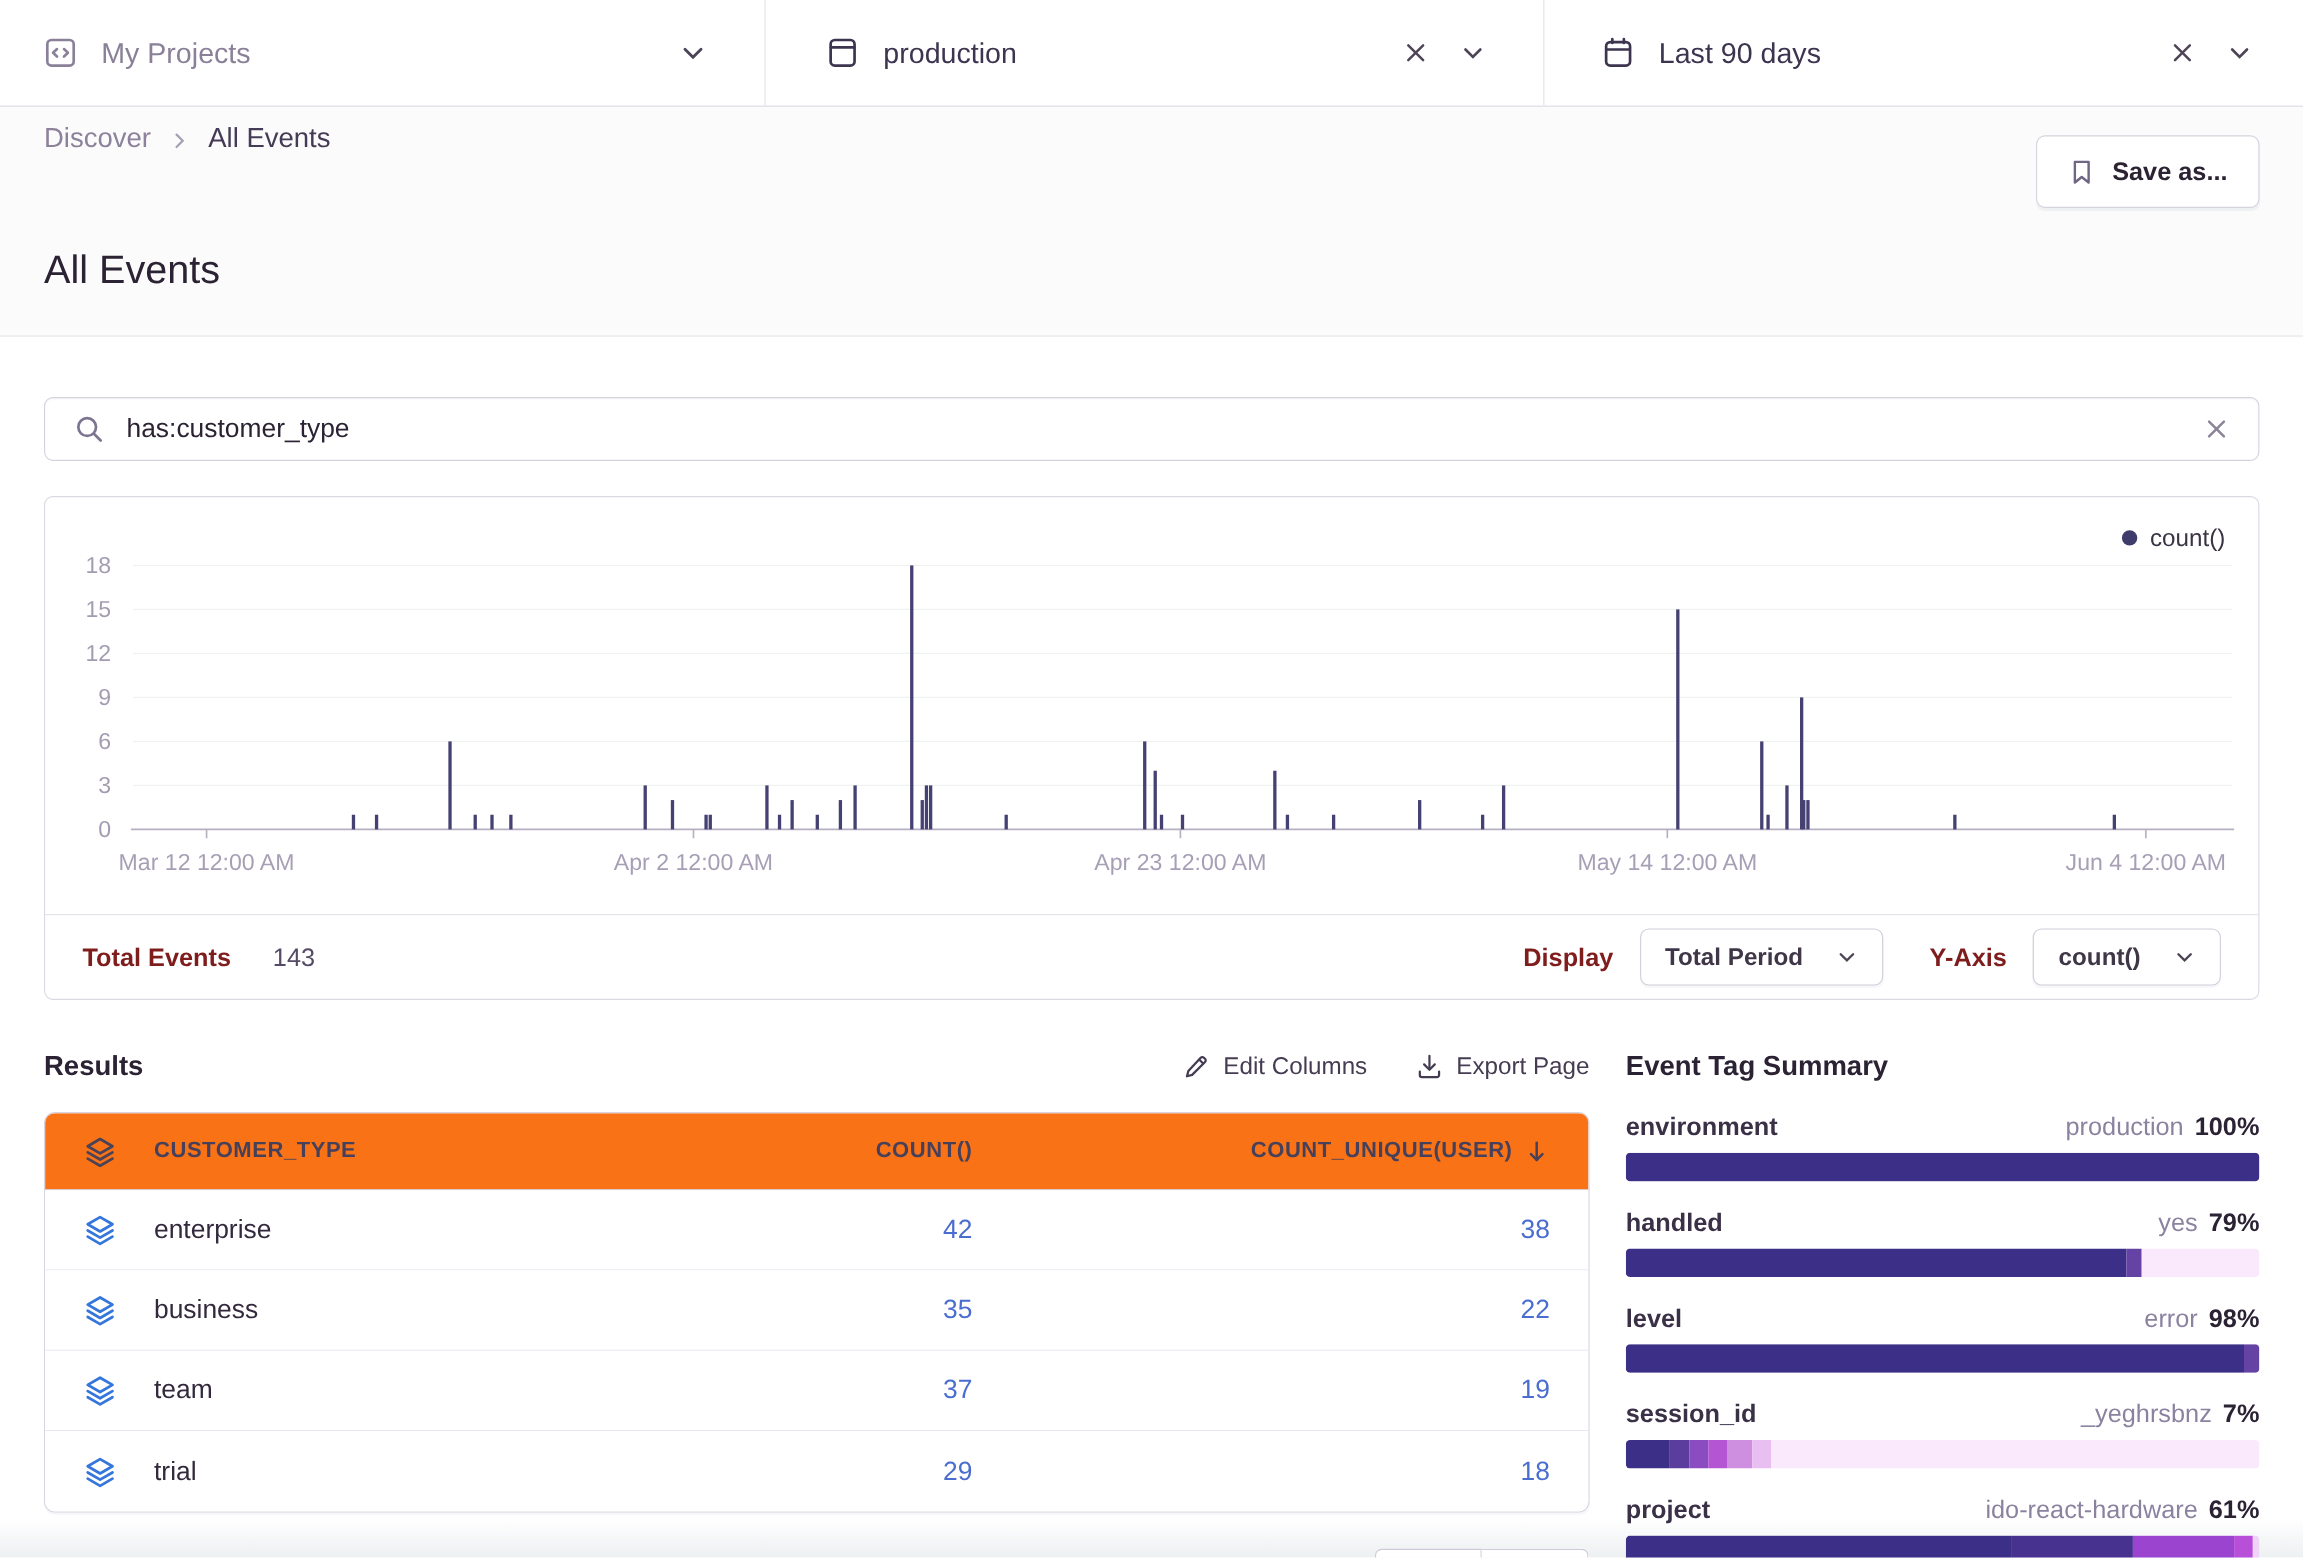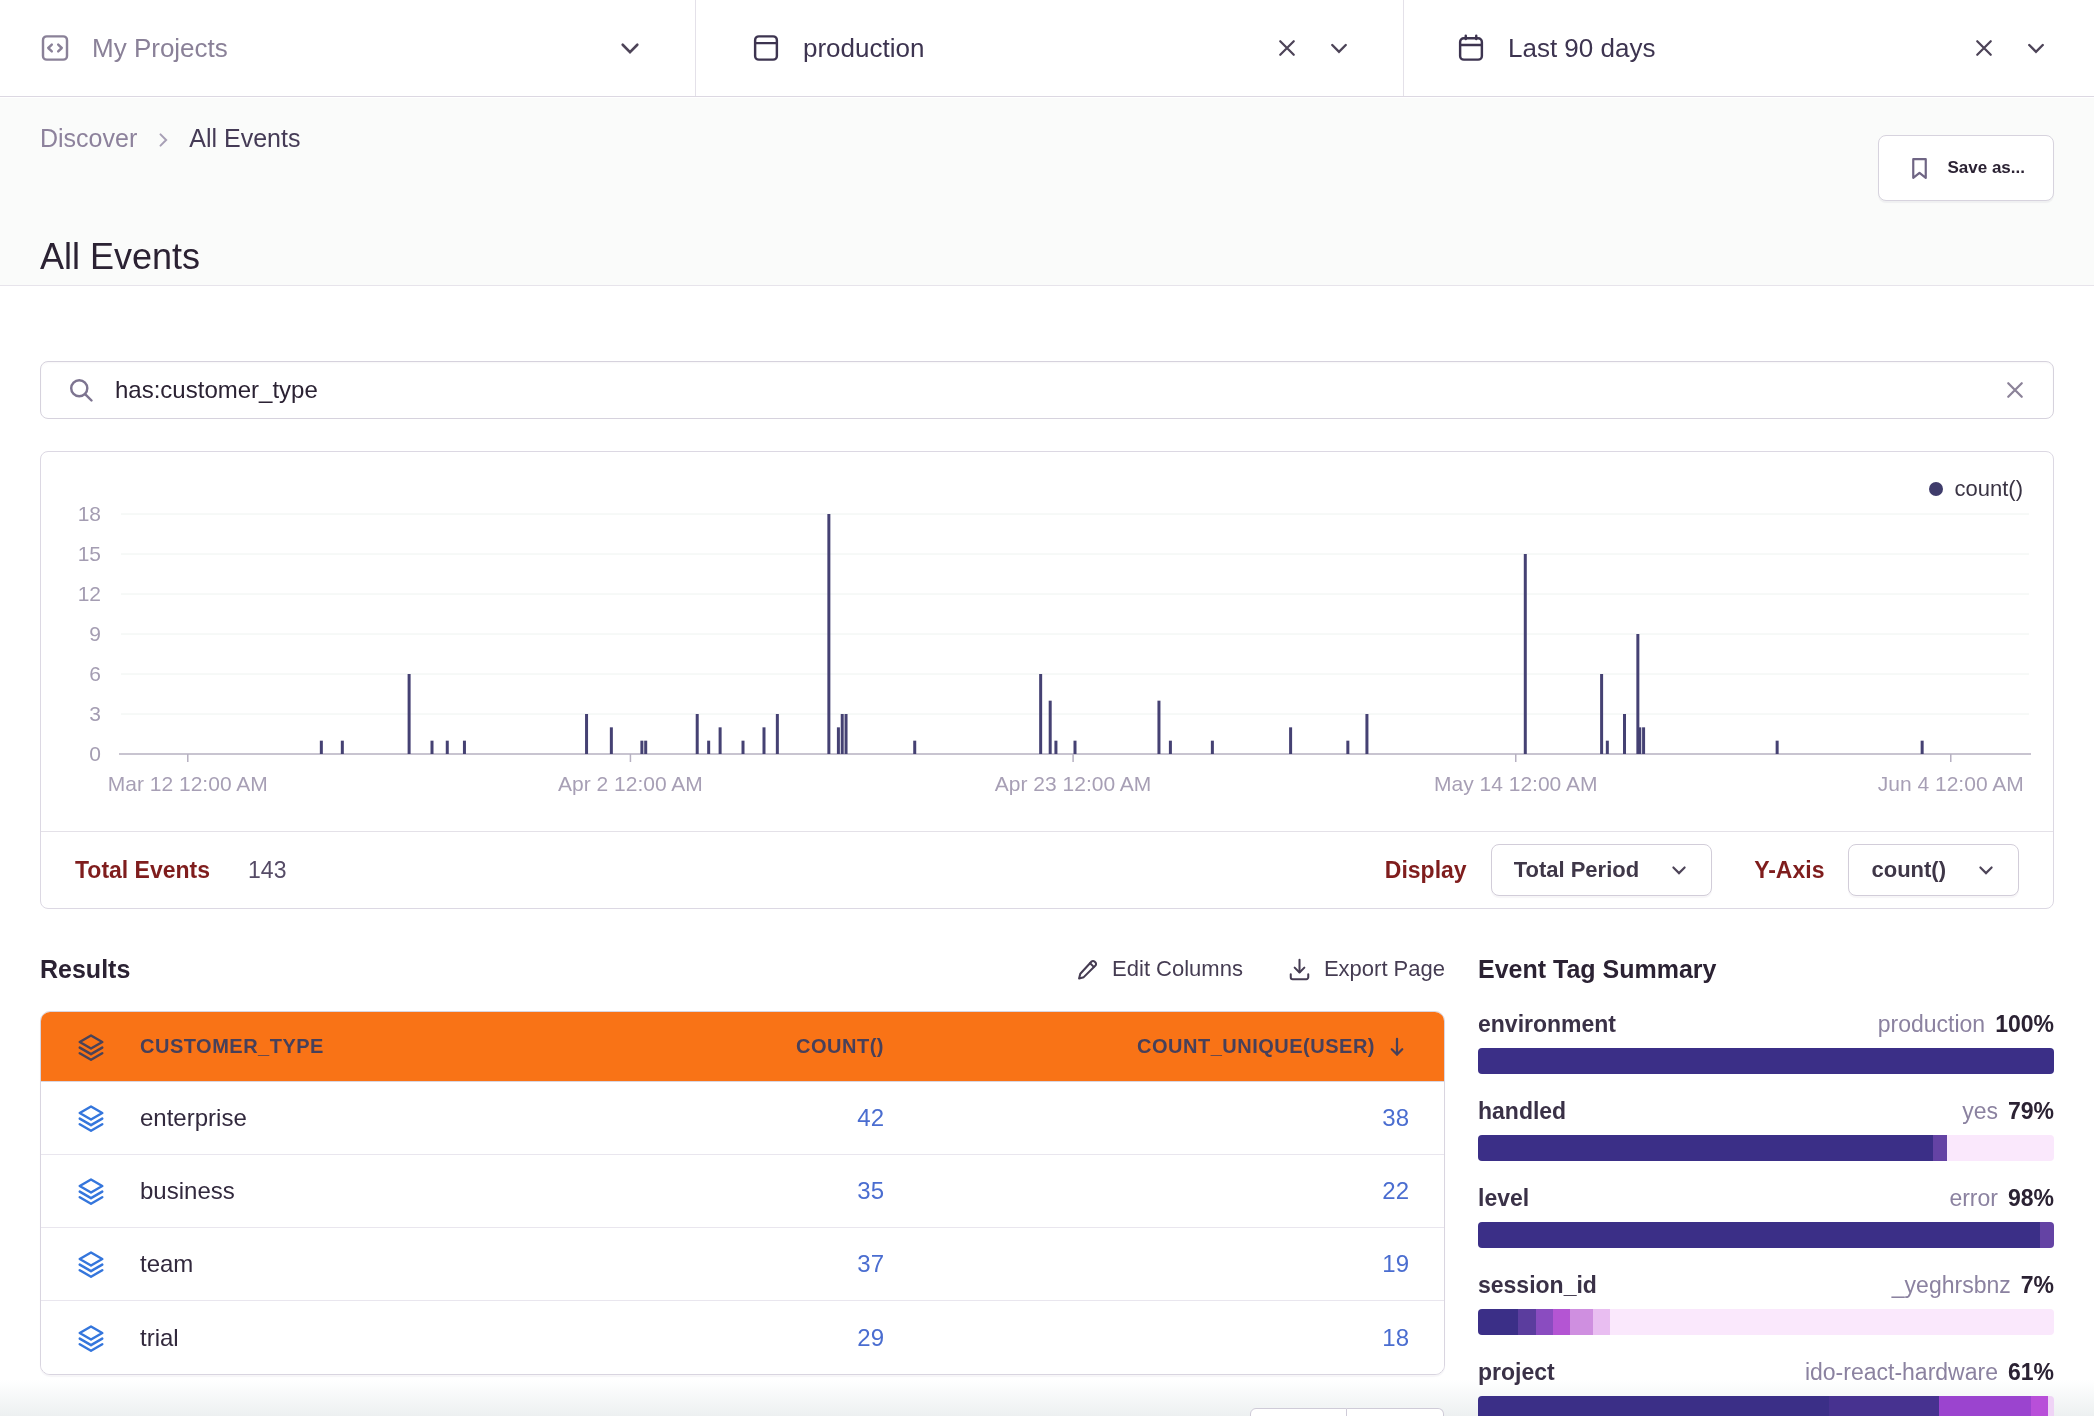--- a/index.html
+++ b/index.html
@@ -21,33 +21,33 @@
   .tb-env  { width:708px; padding-left:55px; padding-right:52px; border-left:1px solid #e4e1e9; }
   .tb-date { flex:1; padding-left:52px; padding-right:46px; border-left:1px solid #e4e1e9; }
   .tb-label { font-size:26px; margin-left:22px; white-space:nowrap; }
   .tb-muted { color:#8a8198; }
   .tb-dark  { color:#3d3450; font-weight:500; }
   .tb-right { margin-left:auto; display:flex; align-items:center; gap:28px; }
   .icon-btn { cursor:pointer; display:flex; align-items:center; }
 
   
   .header-band {
-    position:absolute; top:98px; left:0; width:2094px; height:188px;
+    position:absolute; top:86px; left:0; width:2094px; height:220px;
     background:#fafbfa; border-bottom:1px solid #e7e4eb; z-index:4;
   }
   .breadcrumb { position:absolute; top:26px; left:40px; display:flex; align-items:center; gap:16px; font-size:25px; }
   .bc-parent { color:#8d829c; cursor:pointer; }
   .bc-sep { color:#a79fb5; margin-top:2px; }
   .bc-current { color:#453b56; }
   .saveas-btn {
     position:absolute; top:37px; right:40px; height:66px; padding:0 28px;
     background:#ffffff; border:1px solid #d7d3de; border-radius:8px;
     box-shadow:0 2px 1px rgba(45,30,70,0.05);
     display:flex; align-items:center; gap:15px; cursor:pointer;
-    font-size:17px; font-weight:700; color:#2b2233;
+    font-size:23px; font-weight:700; color:#2b2233;
   }
   .page-title { position:absolute; top:138px; left:40px; font-size:36px; font-weight:500; color:#2b2233; }
 
   
   .main { position:absolute; top:319px; left:0; width:2094px; bottom:0; background:#ffffff; padding:0 40px; }
   .bottom-fade { position:absolute; left:0; right:0; bottom:0; height:36px;
     background:linear-gradient(#ffffff, #edf0f1); z-index:1; }
 
   .searchbar {
     position:relative; z-index:2;

